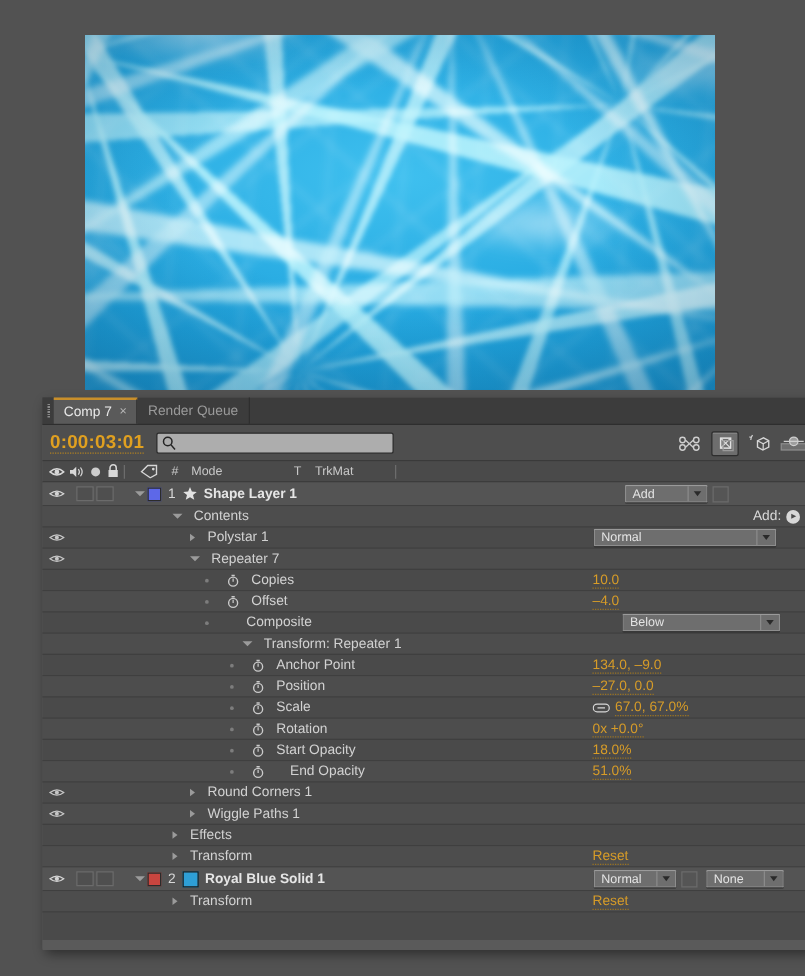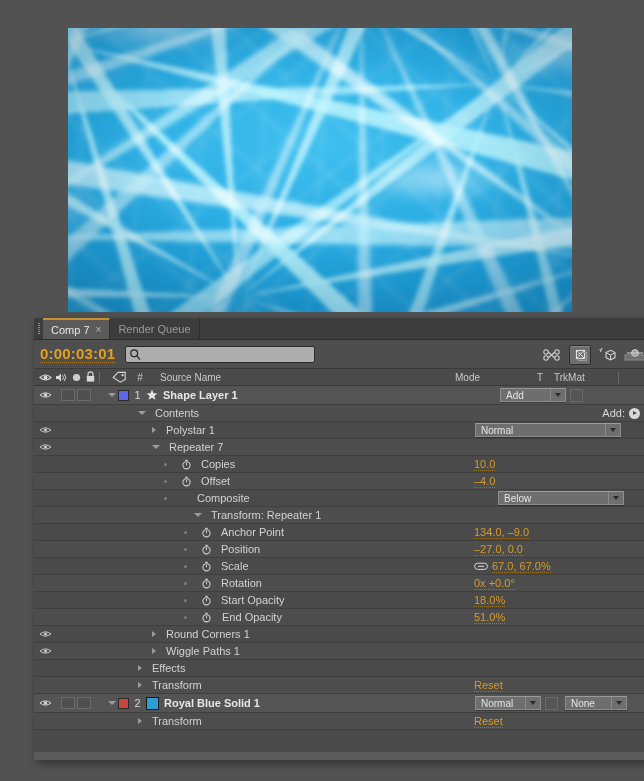--- a/index.html
+++ b/index.html
@@ -363,21 +363,20 @@
       </svg>
       <div class="ch-sep"></div>
     </div>
     <div class="ch-tag">
       <svg width="15" height="12" viewBox="0 0 15 12">
         <path d="M1.2 6.4 L6.2 1.4 L13.2 1.4 L13.2 8.4 L8.2 11.2 Z" fill="none" stroke="#d6d6d6" stroke-width="1.1"></path>
         <circle cx="10.6" cy="4.2" r="1.1" fill="#d6d6d6"></circle>
       </svg>
     </div>
     <div class="ch-num">#</div>
-    <div class="ch-name">Source Name</div>
     <div class="ch-mode">Mode</div>
     <div class="ch-t">T</div>
     <div class="ch-trk">TrkMat</div>
     <div class="ch-end"></div>
   </div>
 
   <div id="rows">
 
     <div class="row layer">
       <div class="cell-sw">
@@ -595,21 +594,21 @@
     </div>
 
     <div class="row alt">
       <div class="prop-name" style="padding-left:150px">
         <span class="dot"></span>
         <svg width="11" height="11" viewBox="0 0 11 11" style="margin-left:10px">
           <circle cx="5.5" cy="6.3" r="3.6" fill="none" stroke="#cacaca" stroke-width="1.1"></circle>
           <line x1="5.5" y1="6.3" x2="5.5" y2="3.8" stroke="#cacaca" stroke-width="1"></line>
           <line x1="4.2" y1="1.4" x2="6.8" y2="1.4" stroke="#cacaca" stroke-width="1.2"></line>
         </svg>
-        <span style="margin-left:6px">End Opacity</span>
+        <span style="margin-left:16px">End Opacity</span>
       </div>
       <div class="valcell">
         <span class="val">51.0%</span>
       </div>
     </div>
 
     <div class="row">
       <div class="cell-sw">
         <div class="eyebox">
           <svg width="13" height="10" viewBox="0 0 13 10">

